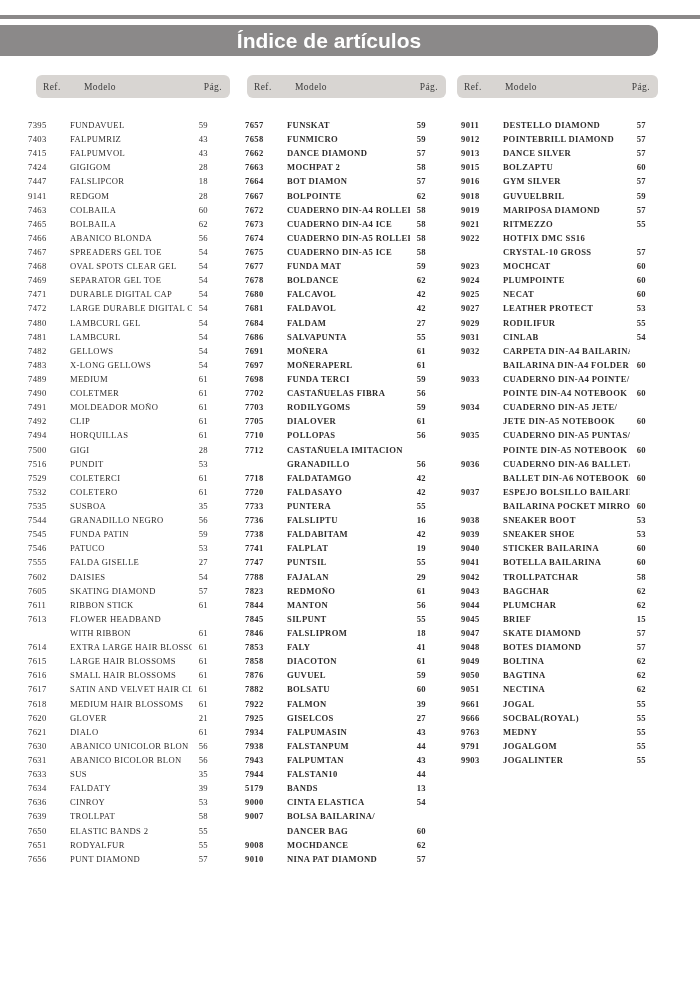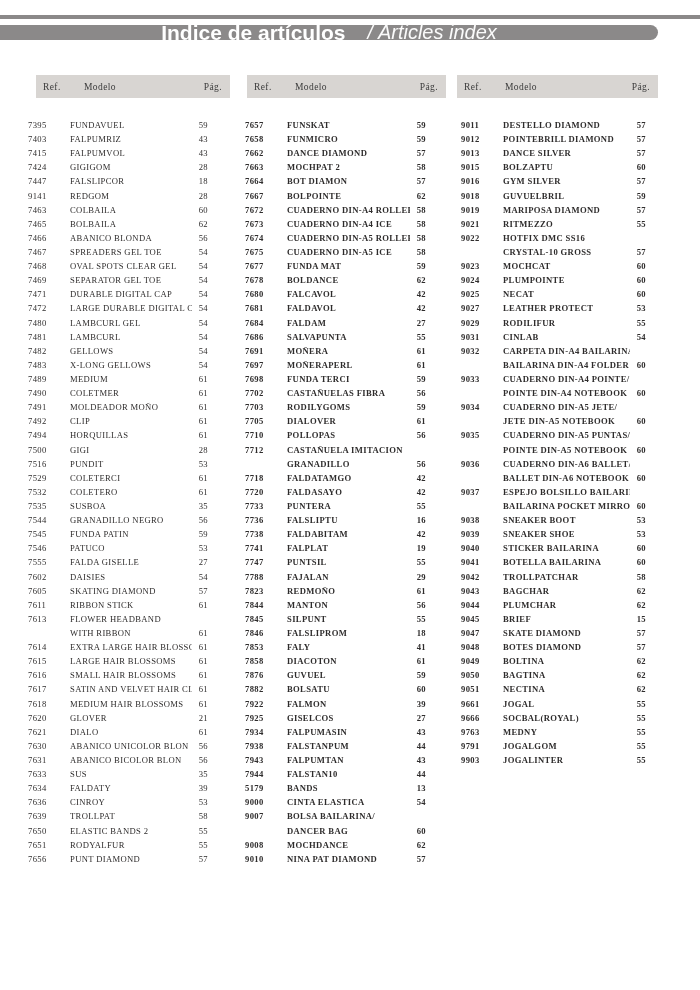--- a/index.html
+++ b/index.html
@@ -2,30 +2,30 @@
 <html style="--bar: #8b8989; --pill: #d8d5d2;"><head>
 <meta charset="utf-8">
 <style>
   html,body { margin:0; padding:0; background:#fff; }
   .page { position:relative; width:700px; height:990px; background:#ffffff;
           font-family:"Liberation Serif", serif; overflow:hidden; }
 
   .top-rule { position:absolute; left:0; top:15px; width:700px; height:4px;
               background:var(--bar,#8b8989); }
 
-  .title-bar { position:absolute; left:0; top:25px; width:658px; height:15px;
+  .title-bar { position:absolute; left:0; top:25px; width:658px; height:31px;
                background:var(--bar,#8b8989); border-radius:0 9px 9px 0;
-               display:flex; align-items:center; justify-content:center; gap:22px; }
+               display:flex; align-items:center; justify-content:center; gap:22px;flex-direction:column; }
   .t-es { color:#ffffff; font-family:"Liberation Sans", sans-serif;
           font-weight:700; font-size:21px; }
   .t-en { color:#fbfbfb; font-family:"Liberation Sans", sans-serif;
           font-style:italic; font-weight:400; font-size:20px; }
 
   .col-head { position:absolute; top:75px; height:23px;
-              background:var(--pill,#d8d5d2); border-radius:0;
+              background:var(--pill,#d8d5d2); border-radius:6px;
               display:flex; align-items:center; font-size:9.5px;
               color:#3b3b3b; letter-spacing:0.4px; }
   .col-head .h-ref   { margin-left:7px; width:41px; flex:none; }
   .col-head .h-model { flex:1; }
   .col-head .h-page  { margin-right:8px; flex:none;padding-left:15px; }
   .ch1 { left:36px;  width:194px; }
   .ch2 { left:247px; width:199px; }
   .ch3 { left:457px; width:201px; }
 
   .col { position:absolute; top:118px; }
@@ -41,21 +41,20 @@
 </style>
 </head>
 <body>
 
 <div class="page">
 
   <div class="top-rule"></div>
 
   <div class="title-bar">
     <span class="t-es">Índice de artículos</span>
-    <span class="t-en">/ Articles index</span>
   </div>
 
   <div class="col-head ch1">
     <span class="h-ref">Ref.</span>
     <span class="h-model">Modelo</span>
     <span class="h-page">Pág.</span>
   </div>
   <div class="col-head ch2">
     <span class="h-ref">Ref.</span>
     <span class="h-model">Modelo</span>

